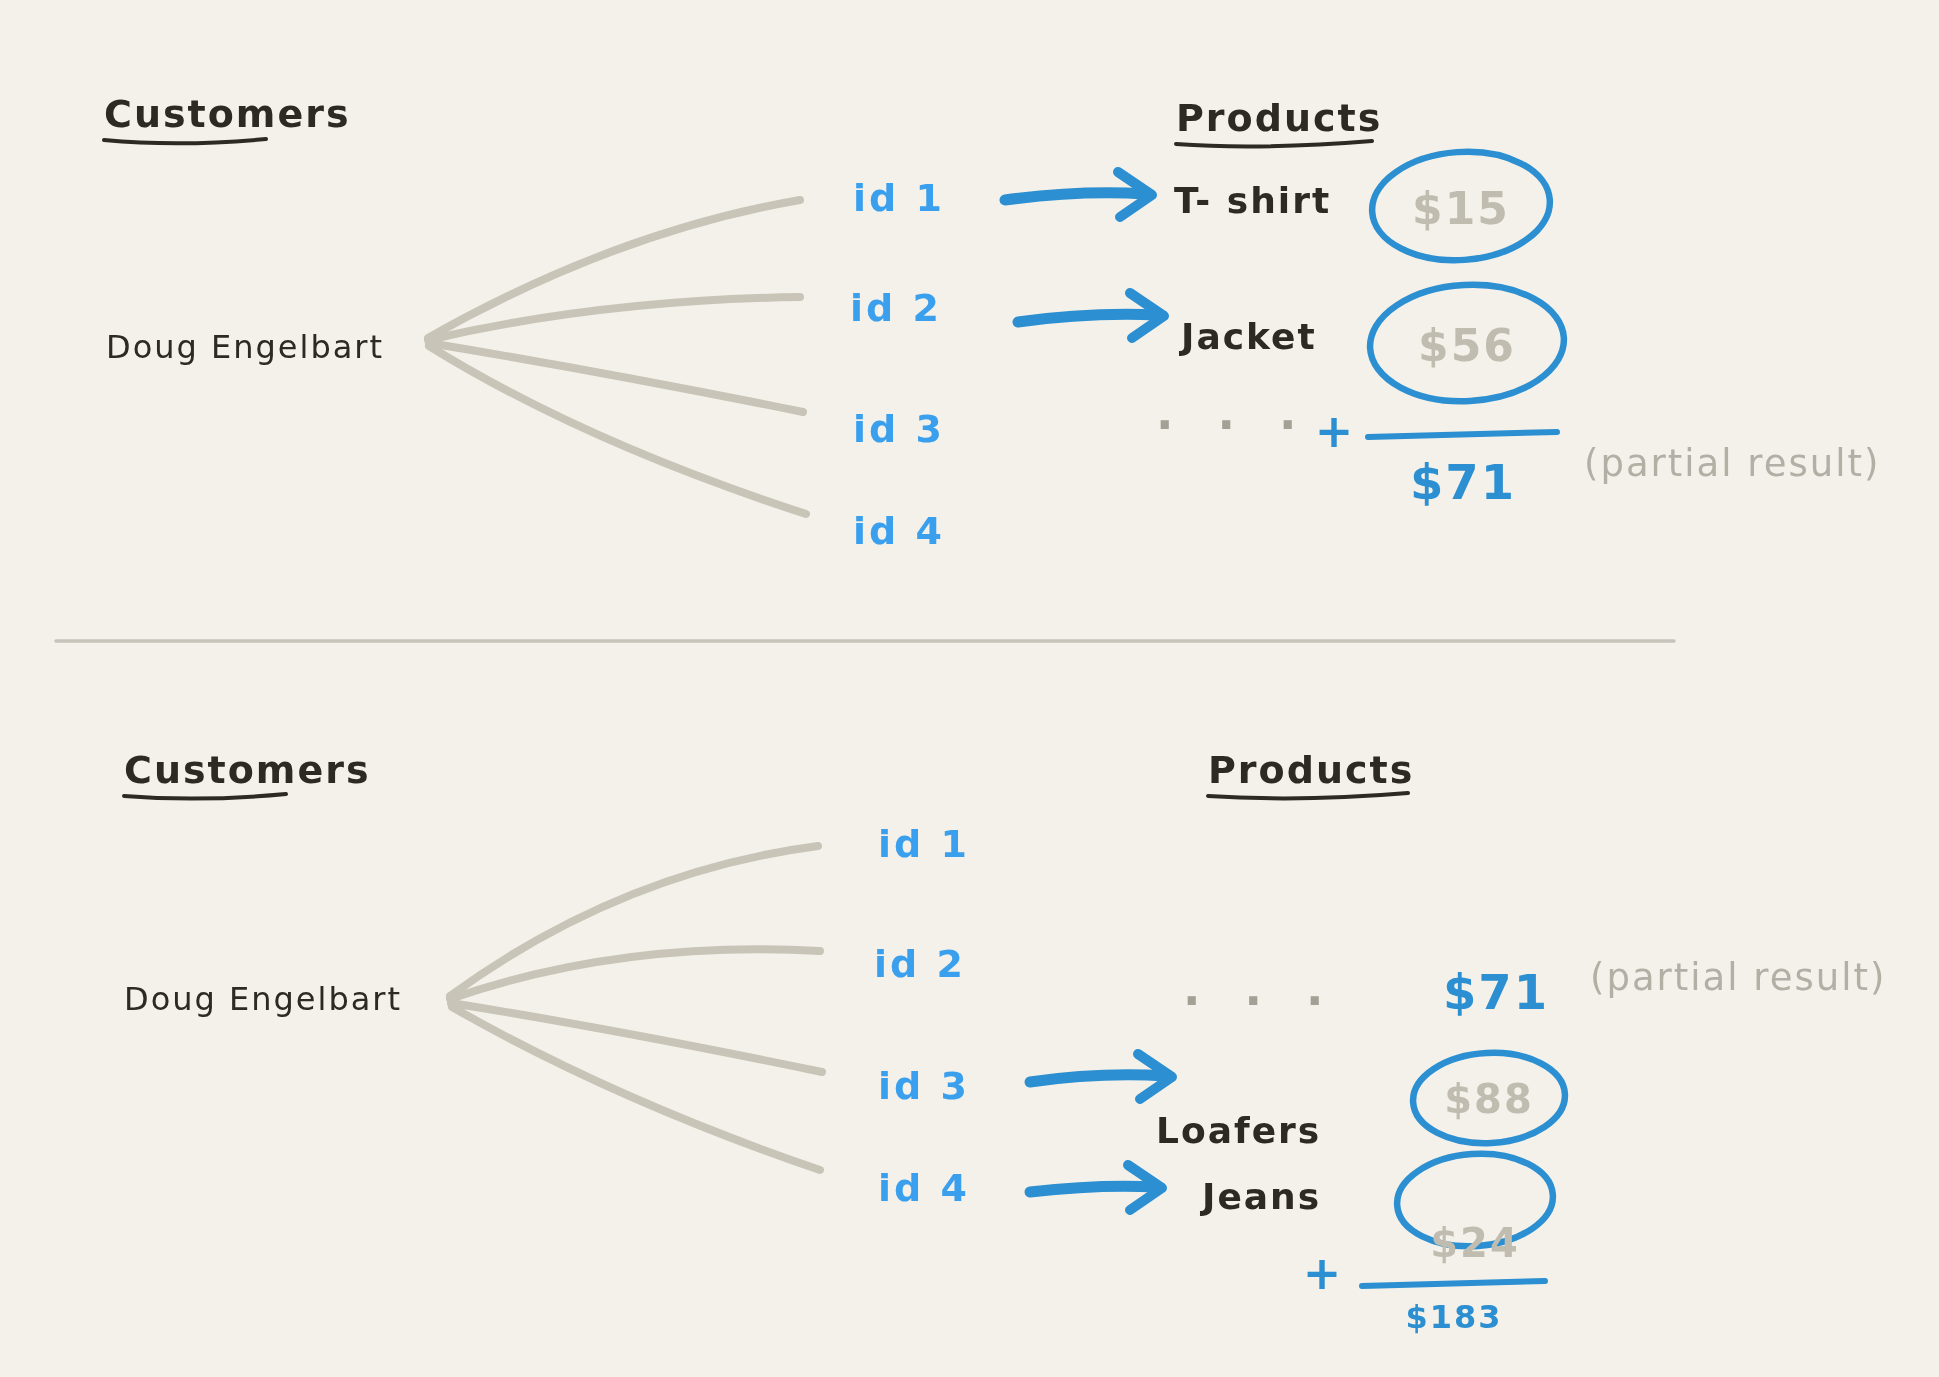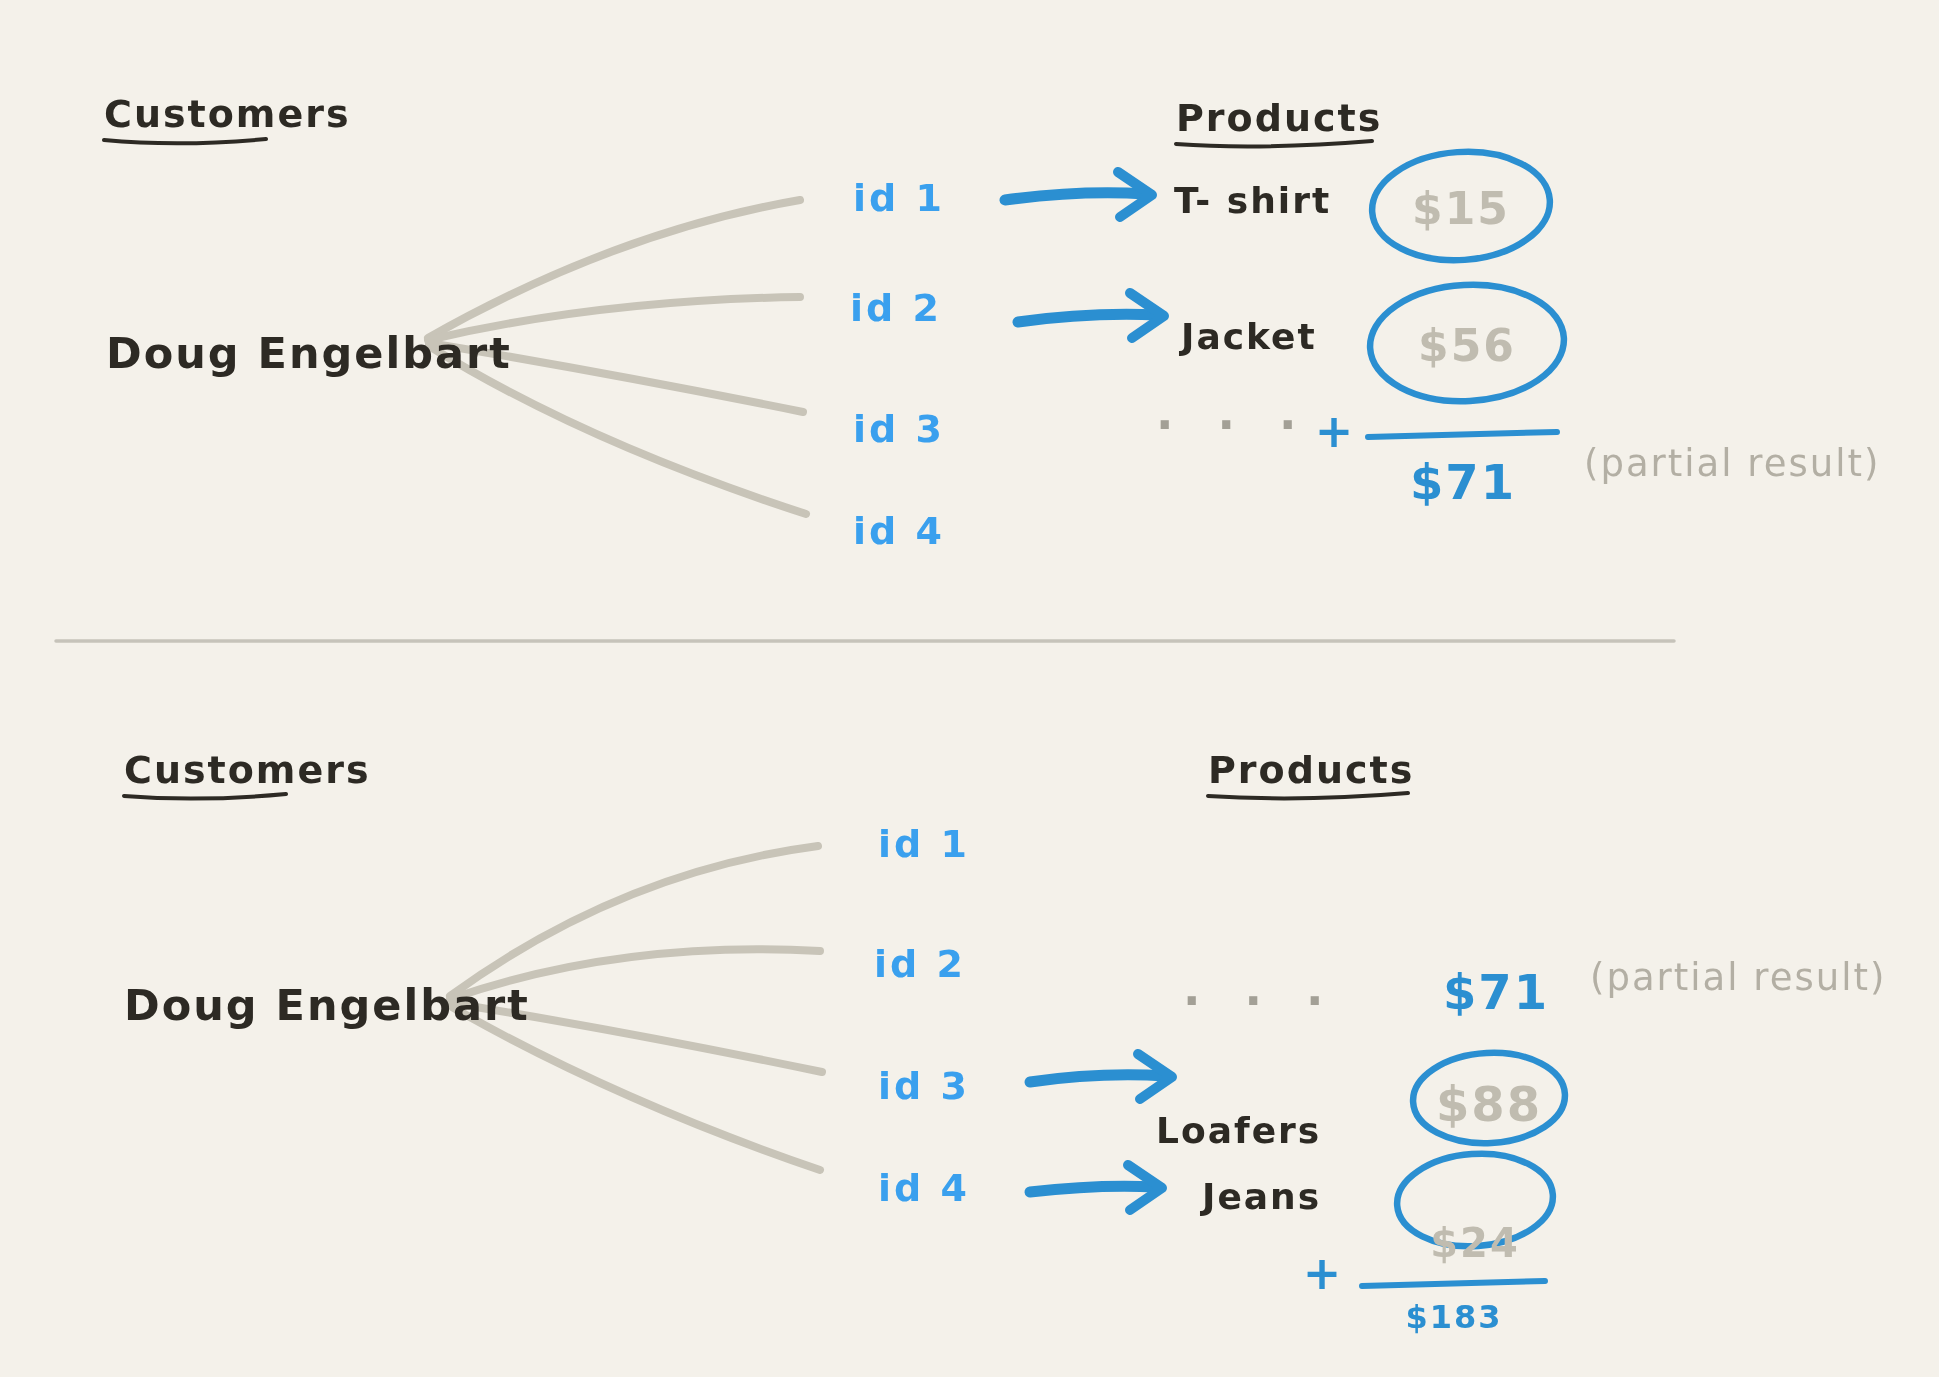--- a/index.html
+++ b/index.html
@@ -17,21 +17,21 @@
   body{
     width:1939px;height:1377px;
     background:var(--background);
     font-family:"DejaVu Sans","Liberation Sans",sans-serif;
     overflow:hidden;
   }
   .canvas{position:relative;width:1638px;height:1377px;padding-left:12px;}
   .strokes{position:absolute;left:0;top:0;}
   .abs{position:absolute;white-space:nowrap;}
   .heading{font-size:38px;font-weight:bold;letter-spacing:2px;color:var(--ink);}
-  .name{font-size:43px;font-weight:bold;letter-spacing:2px;color:var(--ink);}
+  .name{font-size:32px;font-weight:normal;letter-spacing:2px;color:var(--ink);}
   .idlabel{font-size:38px;font-weight:bold;letter-spacing:3px;color:var(--id-blue);}
   .product{font-size:36px;font-weight:bold;letter-spacing:2px;color:var(--ink);text-align:center;}
   .price{font-size:44px;font-weight:bold;letter-spacing:2px;color:var(--price-gray);text-align:center;}
   .dots{font-size:46px;font-weight:bold;letter-spacing:14px;color:var(--dot-gray);text-align:center;}
   .plus{font-size:46px;font-weight:bold;color:var(--blue);text-align:center;}
   .sum{font-size:48px;font-weight:bold;letter-spacing:2px;color:var(--blue);text-align:center;}
   .sum-small{font-size:32px;}
   .note{font-size:37px;color:var(--note-gray);letter-spacing:2px;}
   path,ellipse,line{fill:none;stroke-linecap:round;stroke-linejoin:round;}
   .s-gray{stroke:var(--connector-gray);stroke-width:8;}
@@ -129,21 +129,21 @@
   <div class="abs idlabel" style="left:878px;top:1064px;">id 3</div>
   <div class="abs idlabel" style="left:878px;top:1166px;">id 4</div>
 
   <div class="abs heading" style="left:1208px;top:748px;">Products</div>
 
   <div class="abs dots" style="left:1183px;top:974px;width:140px;">· · ·</div>
   <div class="abs sum" style="left:1406px;top:964px;width:180px;">$71</div>
   <div class="abs note" style="left:1590px;top:956px;">(partial result)</div>
 
   <div class="abs product" style="left:1156px;top:1066px;margin-top:44px;">Loafers</div>
-  <div class="abs price" style="left:1399px;top:1076px;width:180px;font-size:48px;">$88</div>
+  <div class="abs price" style="left:1399px;top:1076px;width:180px;font-size:40px;">$88</div>
 
   <div class="abs product" style="left:1202px;top:1176px;">Jeans</div>
   <div class="abs price" style="left:1385px;top:1220px;width:180px;font-size:40px;">$24</div>
 
   <div class="abs plus" style="left:1292px;top:1246px;width:60px;">+</div>
   <div class="abs sum sum-small" style="left:1362px;top:1298px;width:184px;">$183</div>
 
 </div>
 
 </body></html>

